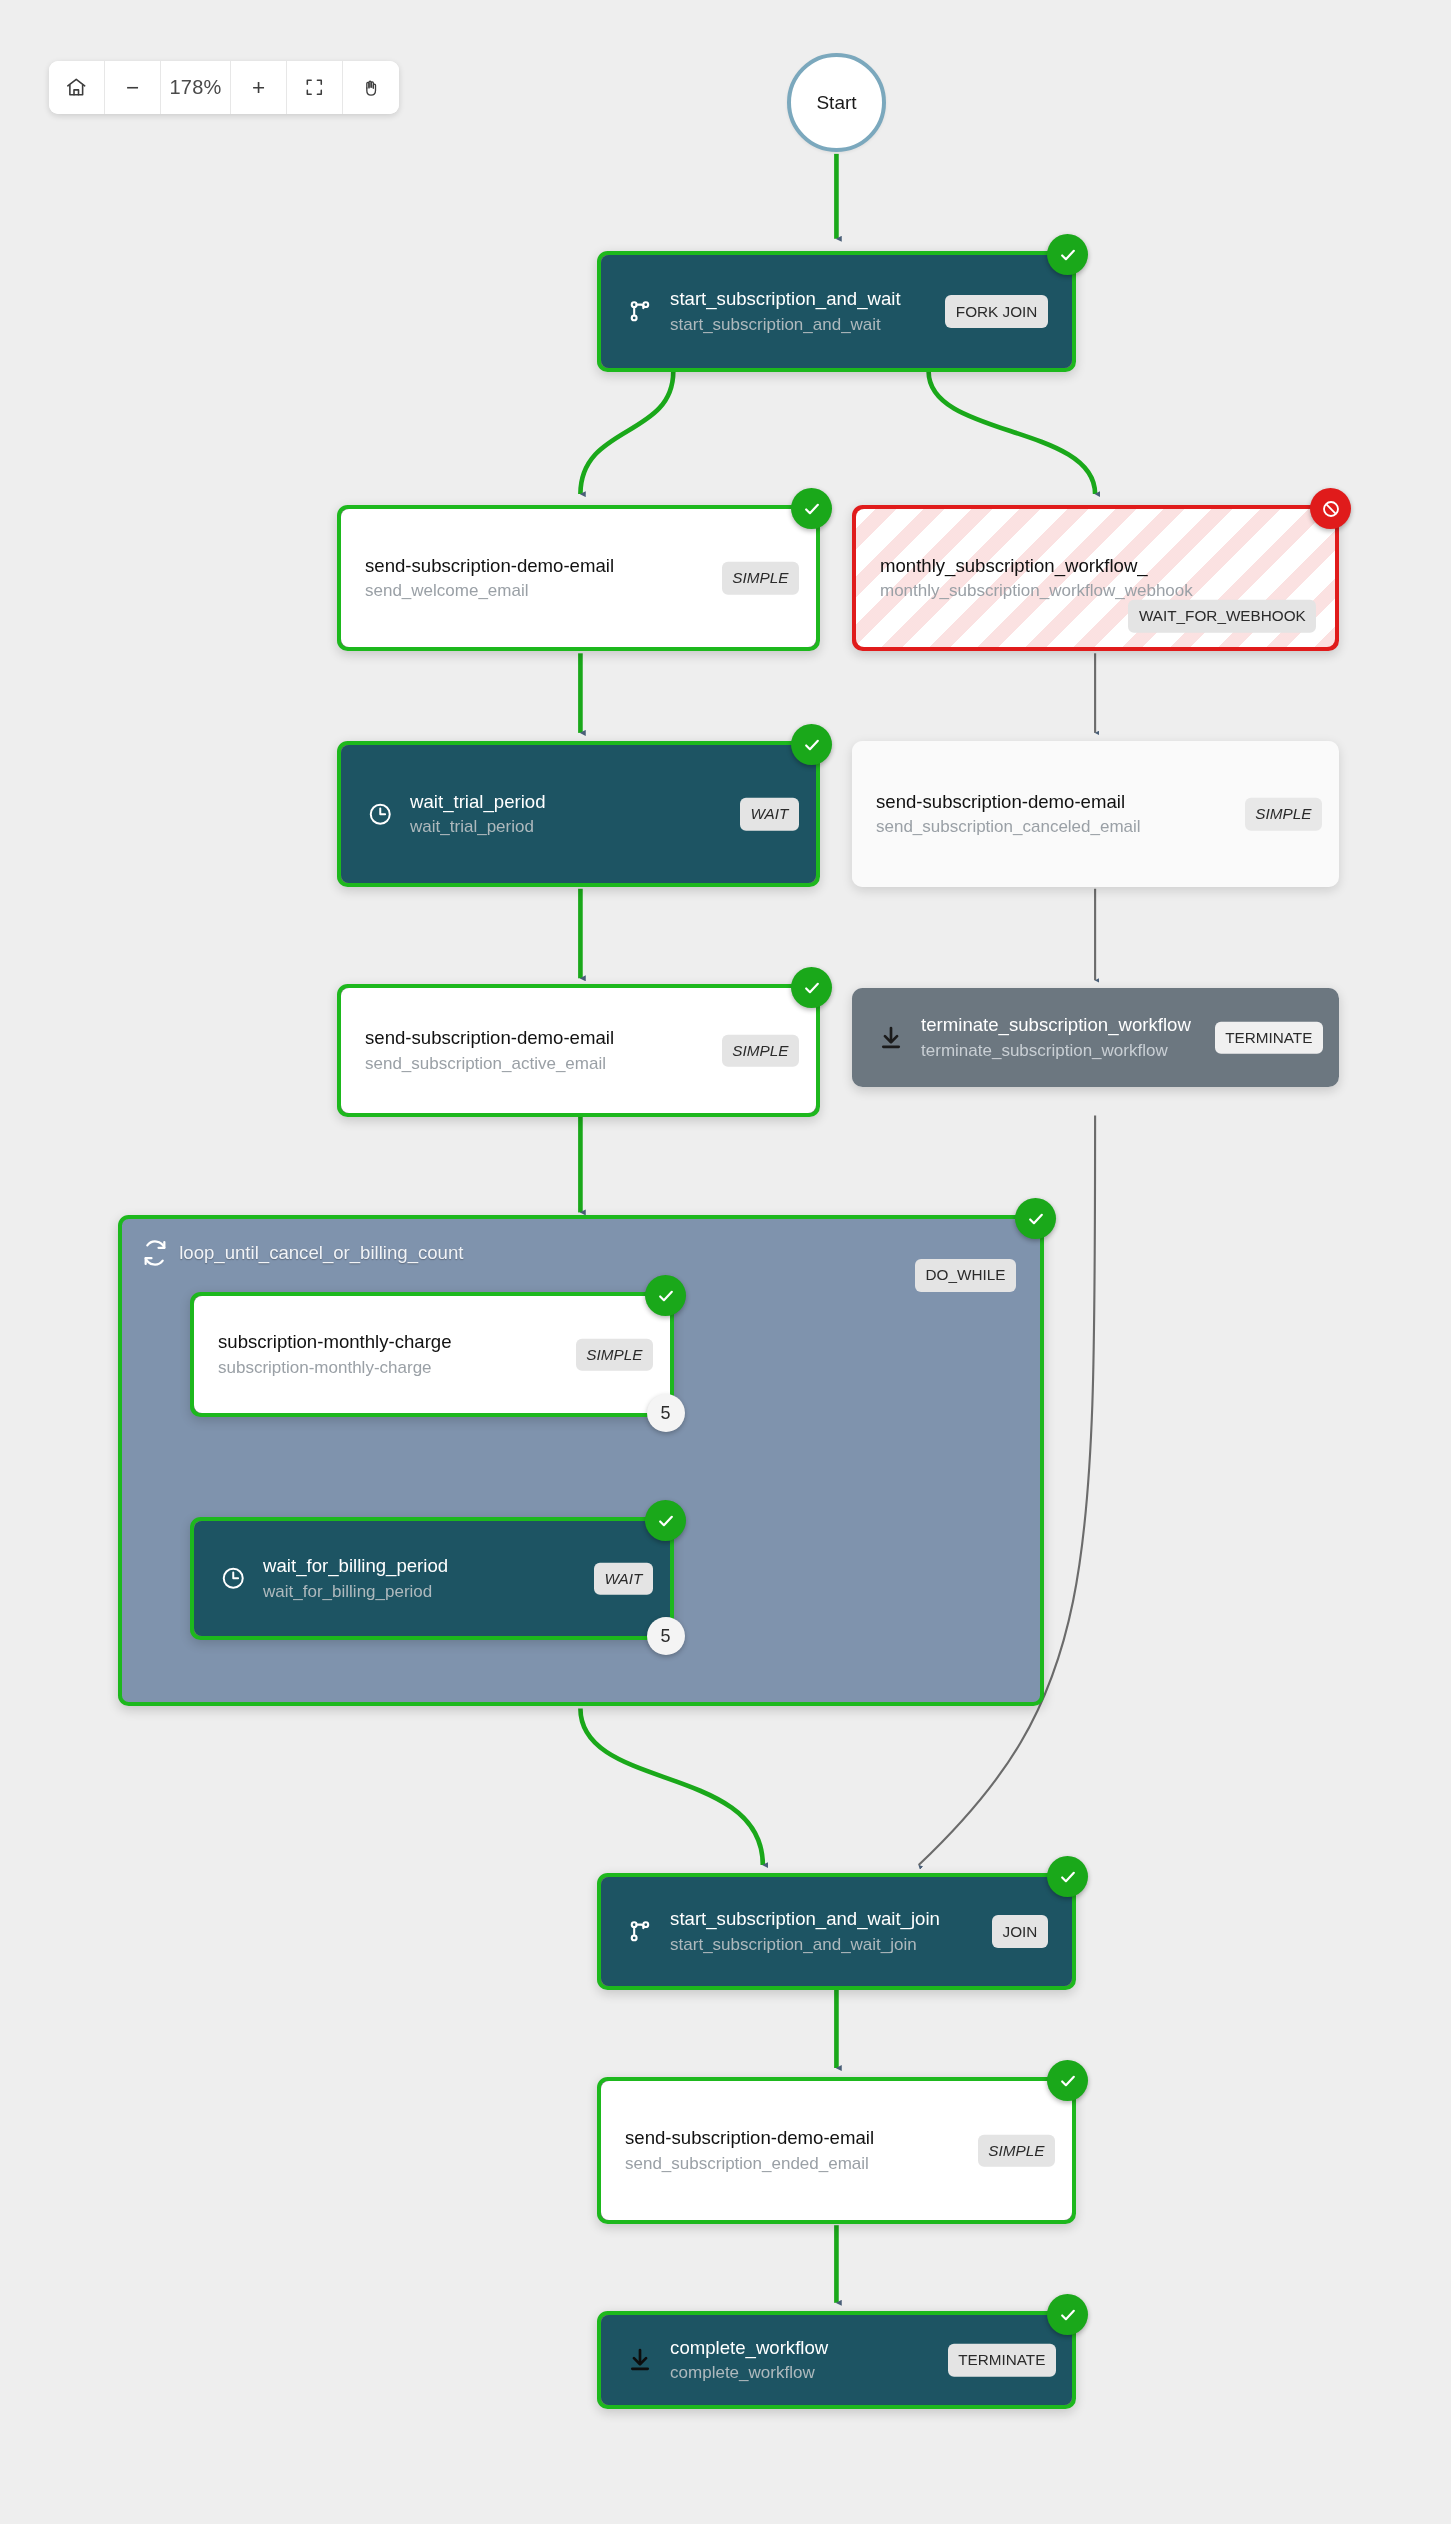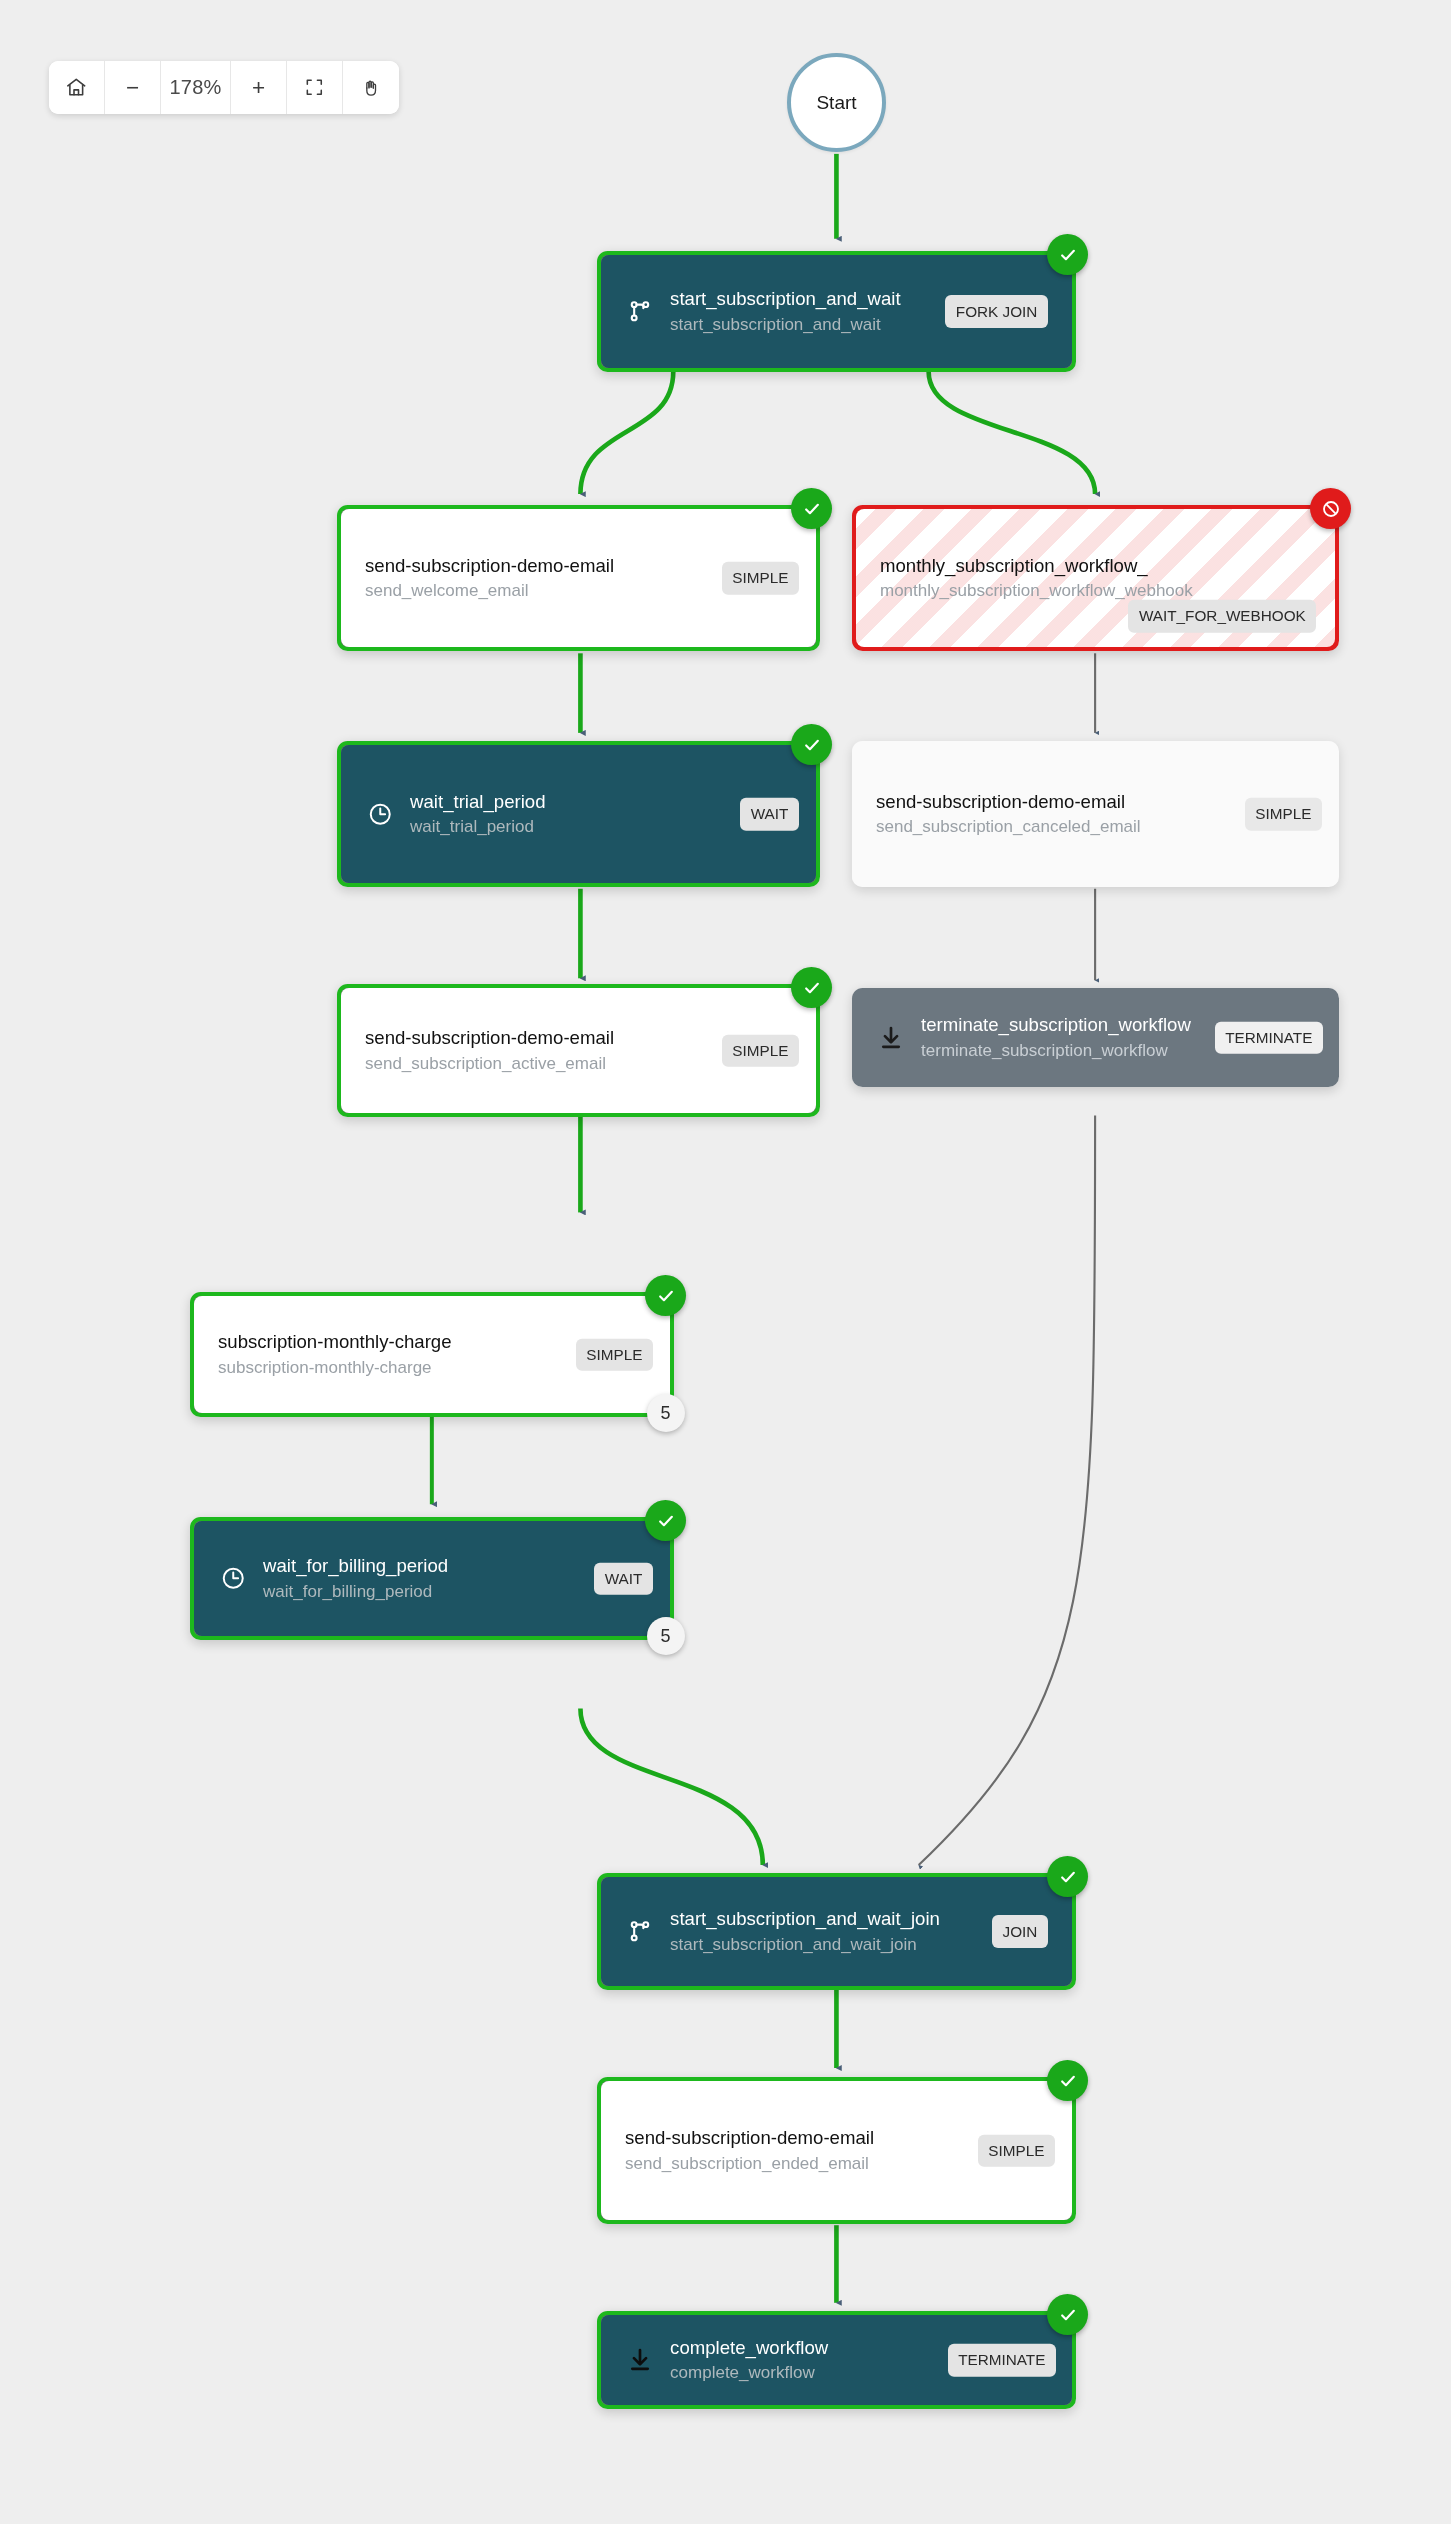--- a/index.html
+++ b/index.html
@@ -136,20 +136,21 @@
     border-radius: 6px;
     white-space: nowrap;
     margin-left: 9.3px;
   }
   .badge-abs {
     position: absolute;
     right: 17px;
     top: 50%;
     transform: translateY(-50%);
     margin-left: 16px;
+    font-style: italic;
   }
 
   
   .status-bubble {
     position: absolute;
     width: 41px; height: 41px;
     border-radius: 50%;
     display: flex; align-items: center; justify-content: center;
     z-index: 40;
     box-shadow: 0 2px 5.3px rgba(0,0,0,0.30);
@@ -395,20 +396,39 @@
         </svg>
       </span>
       <span class="node-text">
         <div class="node-title">terminate_subscription_workflow</div>
         <div class="node-sub" style="color:#c9cfd4;">terminate_subscription_workflow</div>
       </span>
       <span class="badge" style="position:absolute; right:16px; top:50%; transform:translateY(-50%); margin-left:0; background:#f0f0f0;">TERMINATE</span>
     </div>
   </div>
 
+  <div id="loop-container">
+    <div id="loop-header">
+      <span class="lh-icon">
+        <svg width="28" height="28" viewBox="0 0 24 24" fill="none" stroke="#ffffff" stroke-width="1.9" stroke-linecap="round" stroke-linejoin="round">
+          <path d="M20 7.5a8.4 8.4 0 0 0-14.6-2"></path>
+          <path d="M4 16.5a8.4 8.4 0 0 0 14.6 2"></path>
+          <path d="M20 2.6v5h-5"></path>
+            <path d="M4 21.4v-5h5"></path>
+        </svg>
+      </span>
+      <span id="loop-title">loop_until_cancel_or_billing_count</span>
+    </div>
+    <span id="loop-badge" class="badge" style="margin-left:0;">DO_WHILE</span>
+    <div class="status-bubble ok" style="right:-16px; top:-20.6px;">
+      <svg width="20" height="20" viewBox="0 0 24 24" fill="none" stroke="#fff" stroke-width="2.6" stroke-linecap="round" stroke-linejoin="round">
+          <path d="M5 12.5l4.5 4.5L19 7"></path>
+        </svg>
+    </div>
+  </div>
 
   <div class="node success" style="left:190px; top:1292px; width:484px; height:125px;">
     <div class="node-inner bg-white t-dark">
       <span class="node-text">
         <div class="node-title">subscription-monthly-charge</div>
         <div class="node-sub">subscription-monthly-charge</div>
       </span>
       <span class="badge badge-abs">SIMPLE</span>
     </div>
     <div class="status-bubble ok" style="right:-16px; top:-20.6px;">

